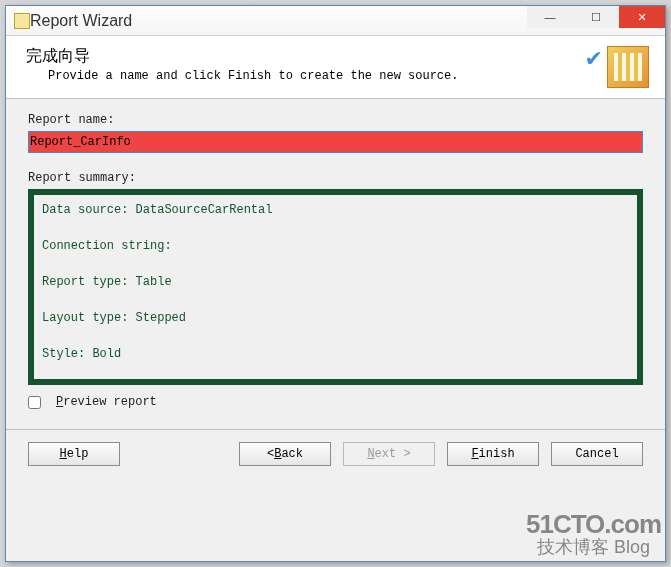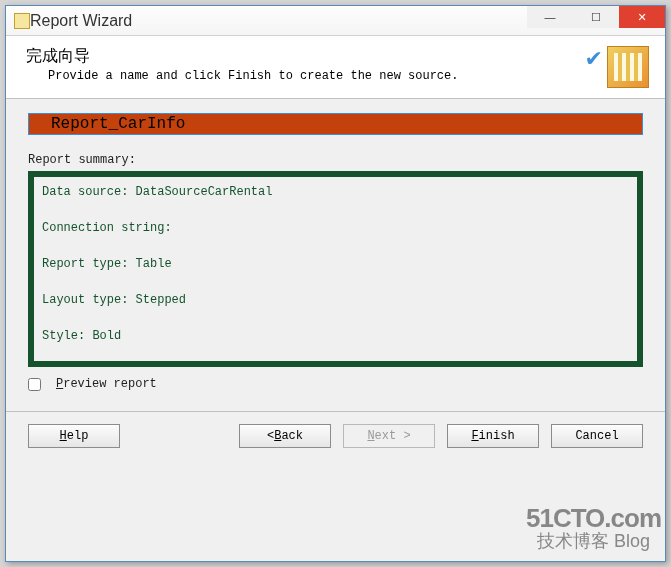--- a/index.html
+++ b/index.html
@@ -14,38 +14,38 @@
 .winbtn.close { background: #e04030; color: #fff; }
 .header { padding: 10px 16px 10px 20px; background: #fff; border-bottom: 1px solid #c0c0c0; display: flex; position: relative; }
 .header-text { flex: 1; }
 .header h1 { font-size: 16px; font-weight: normal; color: #000; font-family: "SimSun","Microsoft YaHei"; }
 .header .subtitle { font-size: 12px; font-family: "Courier New", monospace; color: #000; margin-left: 22px; margin-top: 2px; }
 .checkmark { position: absolute; right: 62px; top: 10px; color: #3a8edb; font-size: 22px; }
 .header-icon { width: 42px; height: 42px; background: linear-gradient(135deg,#f0d060,#e89030); border: 1px solid #c08020; margin-left: 8px; position: relative; }
 .header-icon::after { content: ""; position: absolute; left: 6px; top: 6px; width: 28px; height: 28px; background: repeating-linear-gradient(90deg,#fff8e0 0 4px,#e8c050 4px 8px); }
 .content { padding: 14px 22px 10px 22px; font-family: "Courier New","SimSun", monospace; font-size: 12px; color: #222; }
 .label { margin-bottom: 4px; display: block; }
-.text-input { width: 100%; height: 22px; border: 1px solid #3a8edb; padding: 2px 22px; font-family: "Courier New", monospace; font-size: 16px; background: #c2410c; outline: none; }
+.text-input { width: 100%; height: 22px; border: 1px solid #3a8edb; padding: 2px 1px; font-family: "Courier New", monospace; font-size: 12px; background: #ef4444; outline: none; }
 .gap { height: 18px; }
 .summary-box { width: 100%; height: 196px; border: 6px solid #14532d; background: #f0f0f0; padding: 6px 8px; font-family: "Courier New", monospace; font-size: 12px; line-height: 1.5; white-space: pre-wrap; overflow-y: scroll; color: #14532d; }
 .summary-box::-webkit-scrollbar { width: 16px; }
 .summary-box::-webkit-scrollbar-track { background: #f0f0f0; border-left: 1px solid #d0d0d0; }
 .summary-box::-webkit-scrollbar-thumb { background: #cdcdcd; border: 1px solid #a8a8a8; }
 .summary-box::-webkit-scrollbar-button { height: 16px; background: #f0f0f0; border: 1px solid #b0b0b0; }
 .checkbox-row { margin-top: 10px; display: flex; align-items: center; gap: 15px; }
 .checkbox-row input { width: 13px; height: 13px; }
 .checkbox-row label { font-family: "Courier New", monospace; font-size: 12px; }
 .checkbox-row label u { text-decoration: underline; }
 .divider { border-top: 1px solid #c0c0c0; margin: 10px 0 0 0; }
 .footer { padding: 12px 22px; display: flex; gap: 12px; align-items: center; }
 .footer .spacer { flex: 1; }
 .btn { width: 92px; height: 24px; background: linear-gradient(#fcfcfc,#e6e6e6); border: 1px solid #8c8c8c; font-family: "Courier New", monospace; font-size: 12px; display: inline-flex; align-items: center; justify-content: center; cursor: pointer; }
 .btn.disabled { color: #9a9a9a; border-color: #b8b8b8; background: #f0f0f0; cursor: default; }
 .btn u { text-decoration: underline; }
-.watermark { position: absolute; right: 10px; bottom: 16px; color: rgba(100,100,100,0.75); font-family: Arial; text-align: right; line-height: 1.05; pointer-events: none; }
+.watermark { position: absolute; right: 10px; bottom: 10px; color: rgba(100,100,100,0.75); font-family: Arial; text-align: right; line-height: 1.05; pointer-events: none; }
 .watermark .big { font-size: 26px; font-weight: bold; letter-spacing: -1px; }
 .watermark .small { font-size: 18px; text-align: center; }
 </style>
 </head>
 <body>
 
 <div class="window">
   <div class="titlebar">
     <span class="icon"></span>
     <span class="title">Report Wizard</span>
@@ -59,20 +59,21 @@
   <div class="header">
     <div class="header-text">
       <h1>完成向导</h1>
       <div class="subtitle">Provide a name and click Finish to create the new source.</div>
     </div>
     <div class="checkmark">✔</div>
     <div class="header-icon"></div>
   </div>
 
   <div class="content">
+    <span class="label">Report name:</span>
     <input class="text-input" type="text" value="Report_CarInfo" style="">
     <div class="gap"></div>
     <span class="label">Report summary:</span>
     <div class="summary-box">Data source: DataSourceCarRental
 
 Connection string:
 
 Report type: Table
 
 Layout type: Stepped

